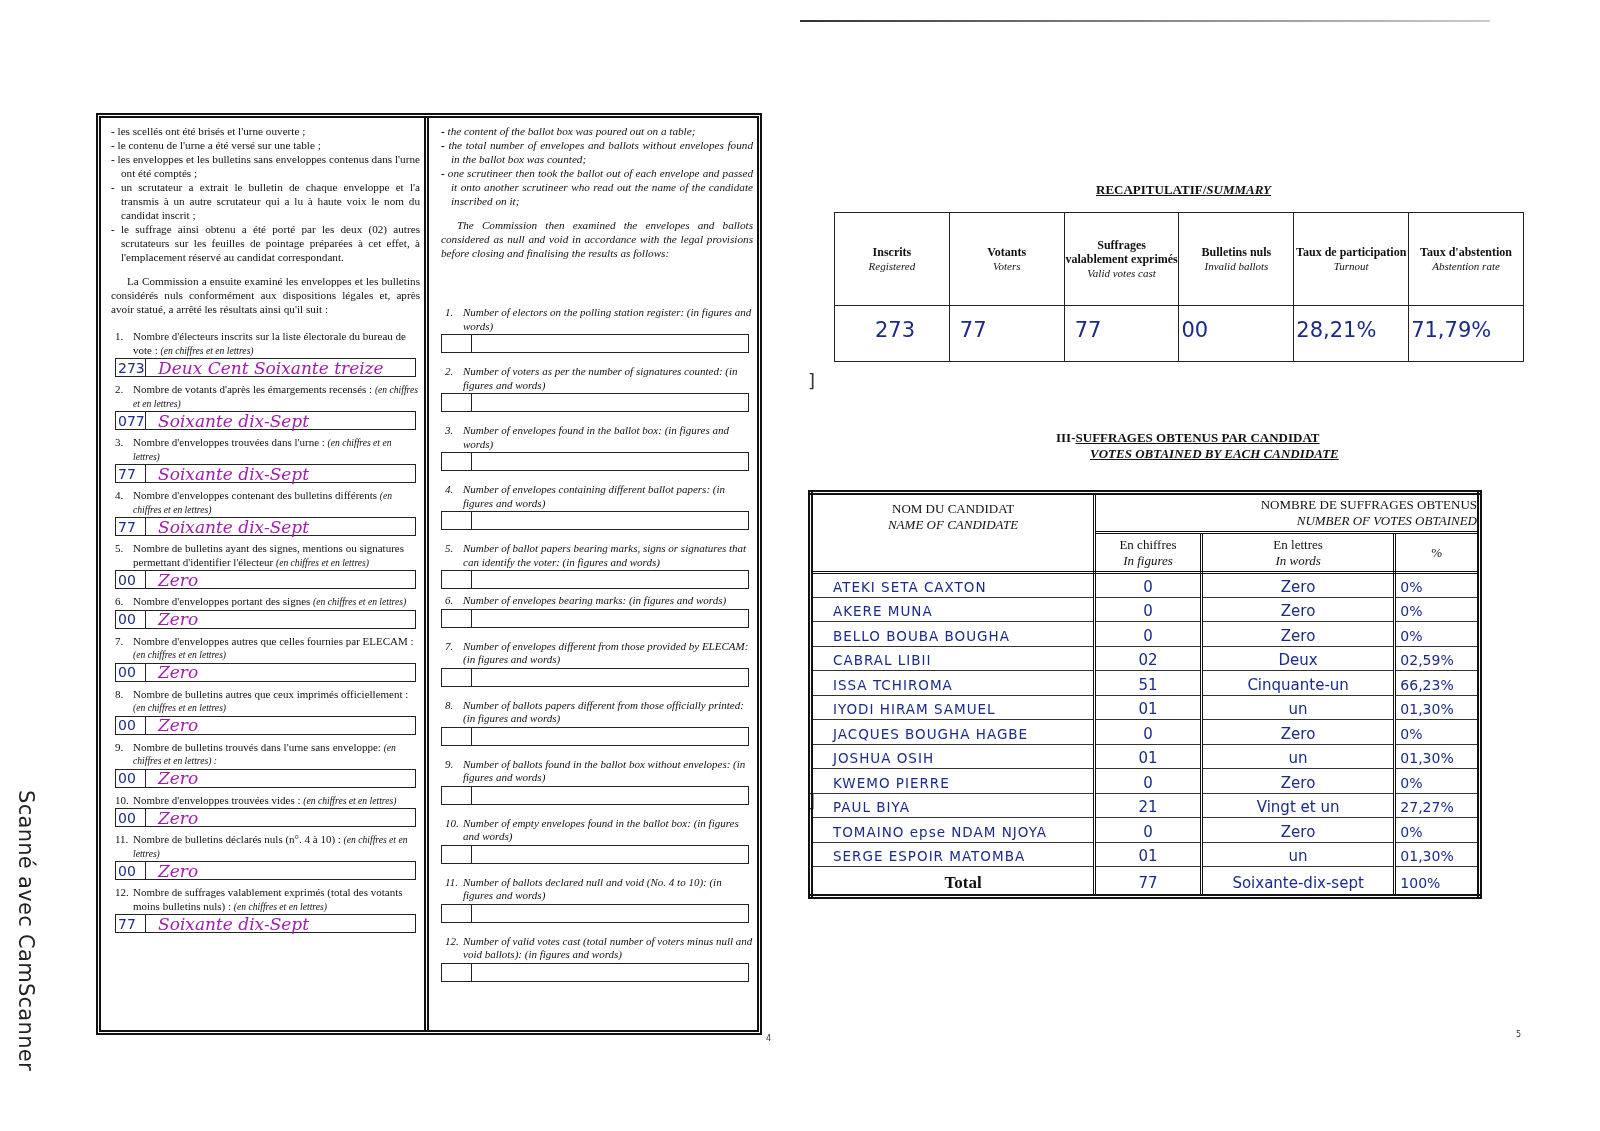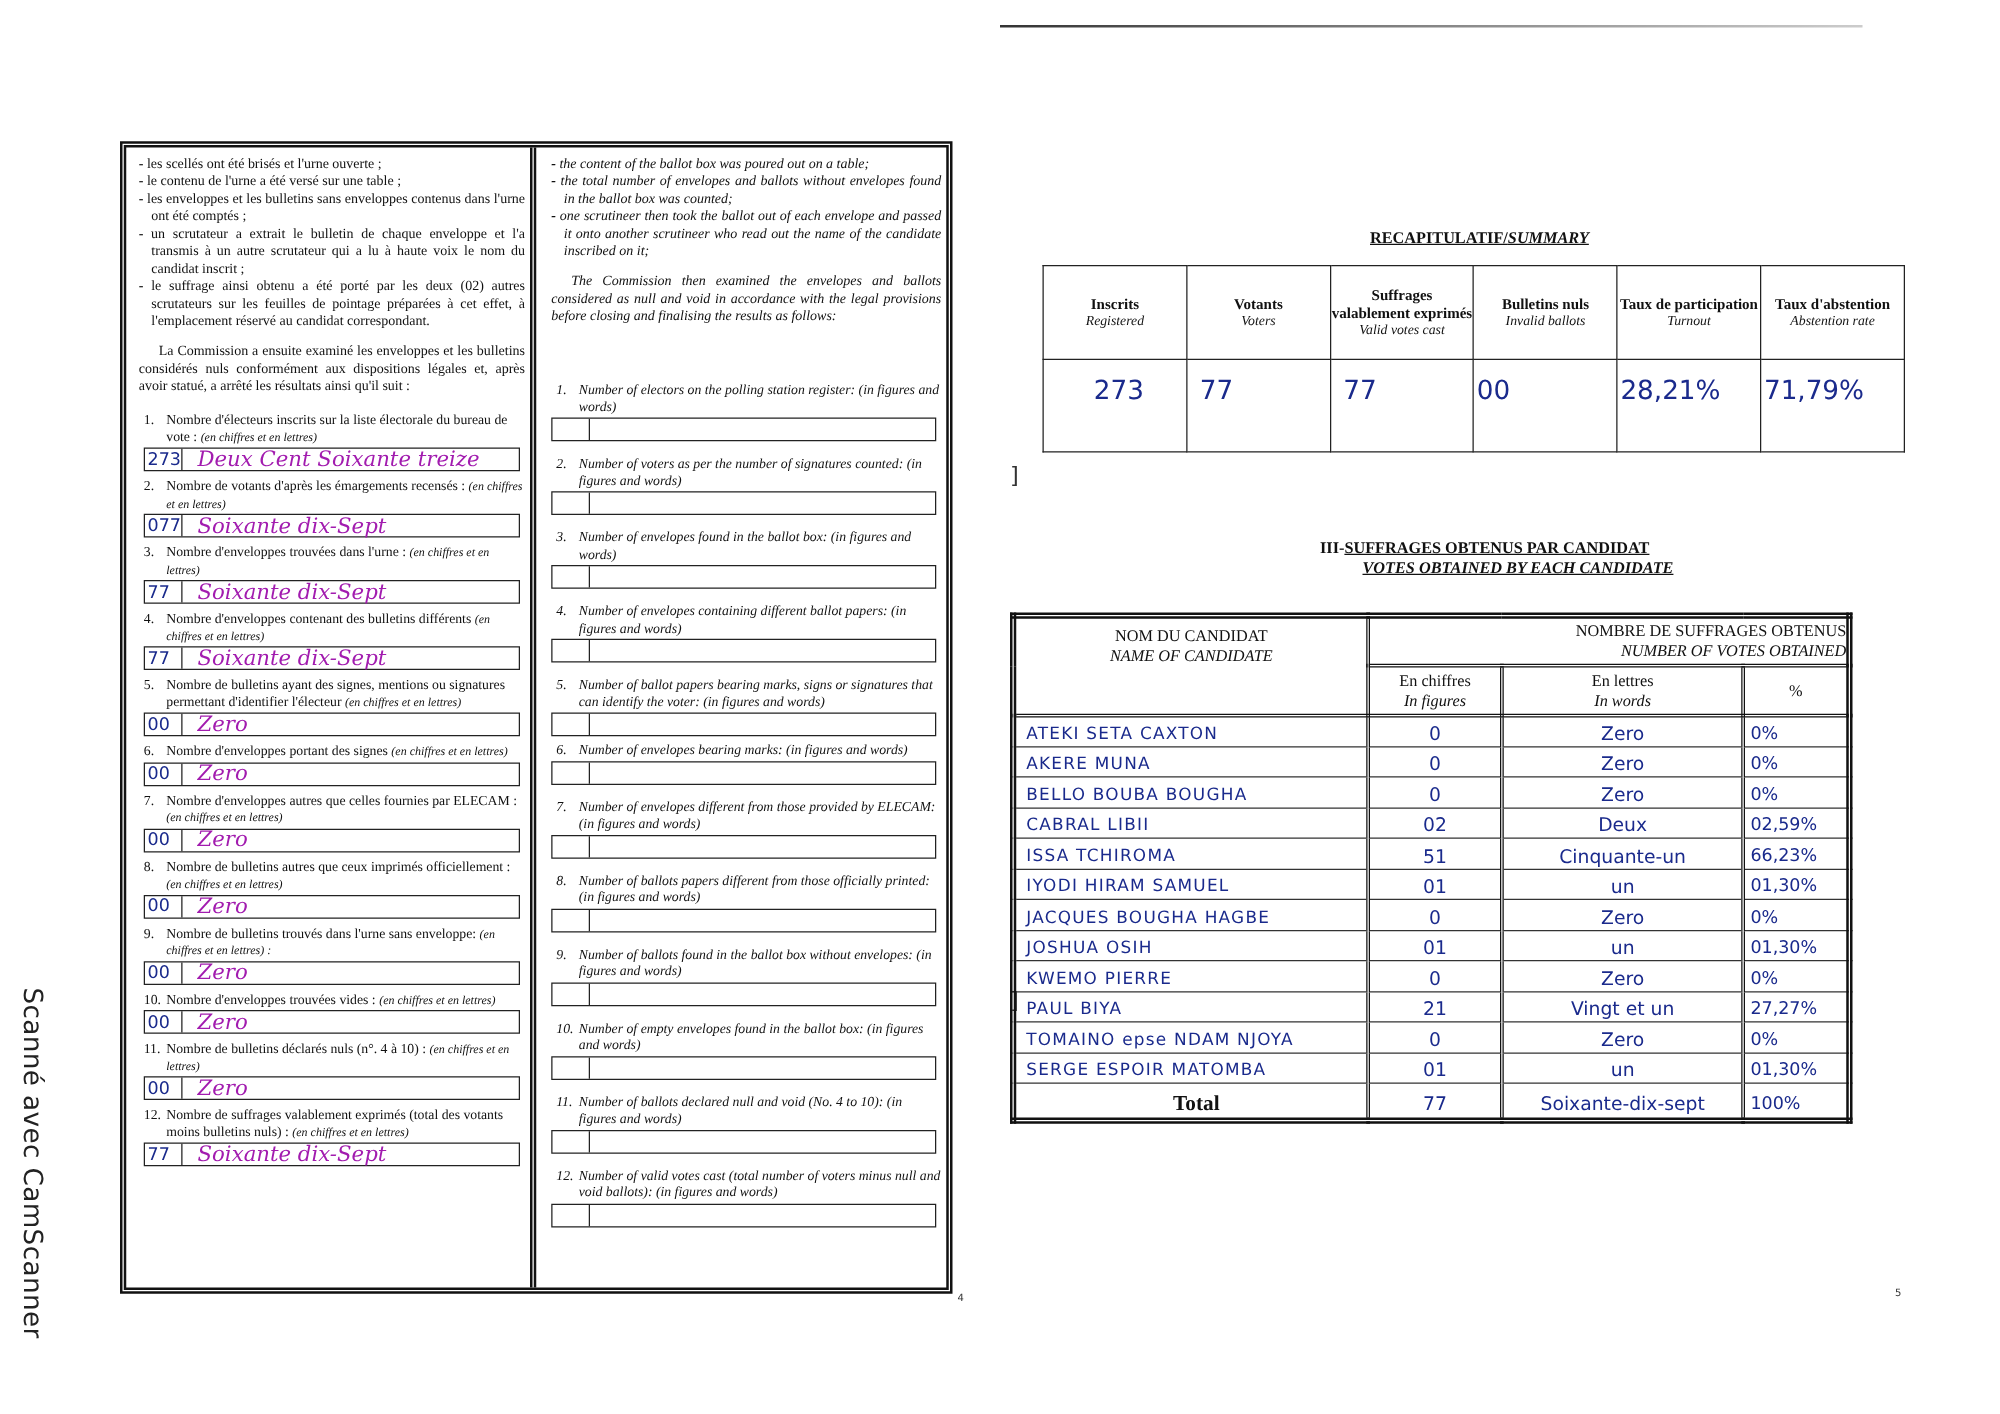--- a/index.html
+++ b/index.html
@@ -57,21 +57,21 @@
     .summary-title {
       position: absolute; left: 1096px; top: 182px; font-weight: bold; font-size: 13px;
       text-decoration: underline;
     }
     .summary-title i { font-style: italic; }
     table.summary {
       position: absolute; left: 834px; top: 212px; width: 690px; height: 150px;
       border-collapse: collapse; table-layout: fixed;
     }
     table.summary td, table.summary th { border: 1.5px solid #222; text-align: center; vertical-align: middle; }
-    table.summary th { height: 75px; font-size: 12px; font-weight: bold; line-height: 14px; }
+    table.summary th { height: 93px; font-size: 12px; font-weight: bold; line-height: 14px; }
     table.summary th .en { display: block; font-weight: normal; font-style: italic; font-size: 11px; }
     table.summary td {
       font-family: "DejaVu Sans", sans-serif; color: #1a2a8c; font-size: 21px; text-align: left; padding-left: 10px;
       vertical-align: top; padding-top: 12px;
     }
 
     .section-title {
       position: absolute; left: 1056px; top: 430px; font-weight: bold; font-size: 13px; line-height: 16px;
     }
     .section-title .fr-t { text-decoration: underline; }
@@ -83,21 +83,21 @@
       border: 5px double #111;
     }
     table.cand th { border: 3px double #111; font-weight: normal; font-size: 13px; line-height: 16px; }
     table.cand th i { font-style: italic; }
     table.cand td {
       border-left: 3px double #111; border-right: 3px double #111;
       border-bottom: 1px solid #333;
       height: 24.5px; font-family: "DejaVu Sans", sans-serif; color: #1a2a8c; font-size: 15px;
       white-space: nowrap; overflow: hidden; padding-top: 4px;
     }
-    table.cand td.name { padding-left: 8px; font-size: 13.5px; letter-spacing: 1px; }
+    table.cand td.name { padding-left: 20px; font-size: 13.5px; letter-spacing: 1px; }
     table.cand td.num, table.cand td.words { text-align: center; }
     table.cand td.pct { padding-left: 4px; font-size: 14px; }
     table.cand tr.total td { height: 30px; }
     table.cand tr.total td.name { text-align: center; font-family: "Liberation Serif", serif; font-weight: bold; color: #111; font-size: 17px; letter-spacing: 0; }
     .bracket { position: absolute; font-family: "DejaVu Sans", sans-serif; font-size: 18px; color: #333; }
   </style>
 </head>
 <body>
 
 <div class="watermark">Scanné avec CamScanner</div>

